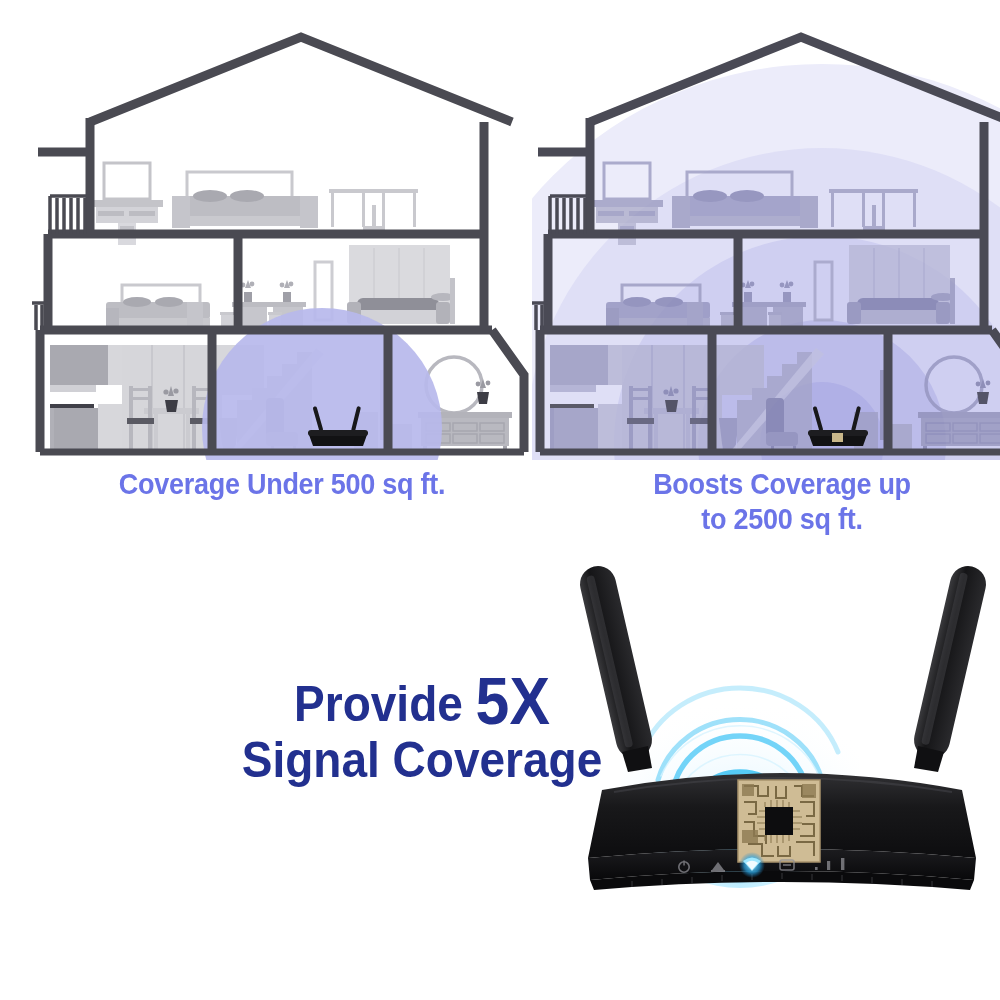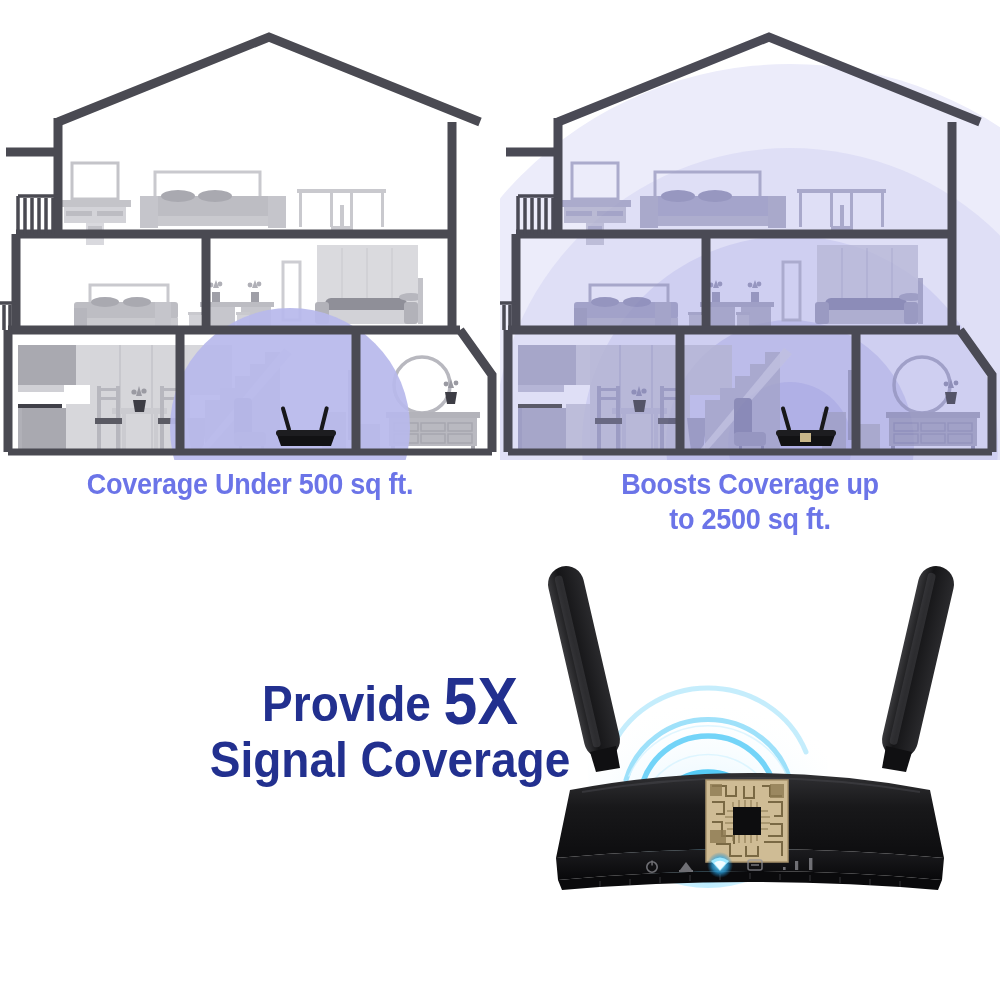--- a/index.html
+++ b/index.html
@@ -3,21 +3,21 @@
 <meta charset="utf-8">
 <style>
   html,body{margin:0;padding:0;}
   body{
     width:1000px;height:1000px;
     background:#ffffff;
     font-family:"Liberation Sans", sans-serif;
     overflow:hidden;
     position:relative;
   }
-  .stage{position:relative;width:844px;height:1000px;}
+  .stage{position:relative;width:844px;height:1000px;margin-left:32px;}
 
   
   .houses{position:absolute;left:0;top:0;width:1000px;height:460px;}
   .house-panel{position:absolute;top:0;width:500px;height:460px;}
   .house-panel.left{left:0;}
   .house-panel.right{left:500px;}
   .house-panel svg{display:block;width:500px;height:460px;}
 
   
   .caption{

